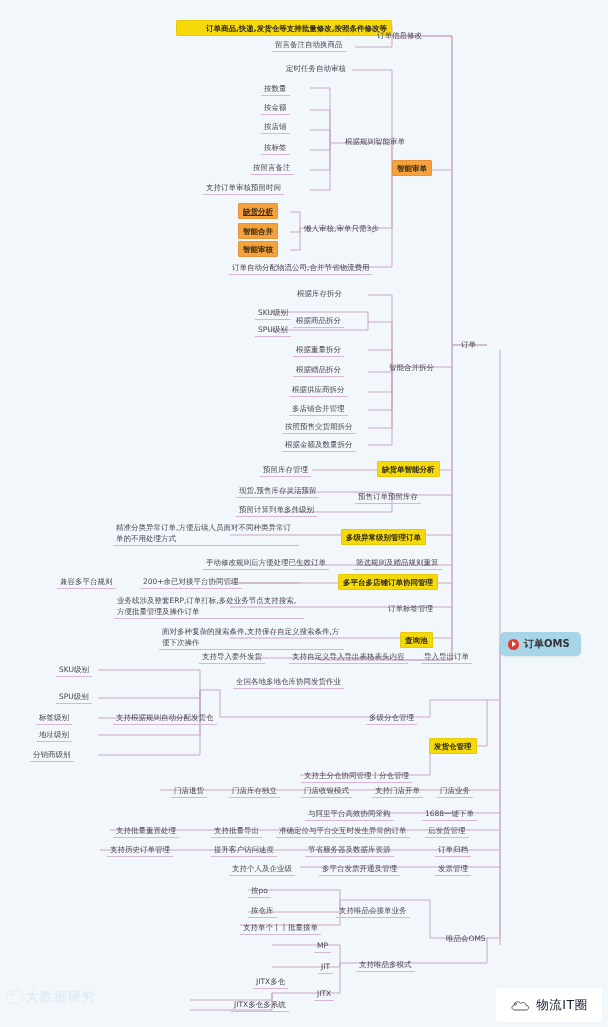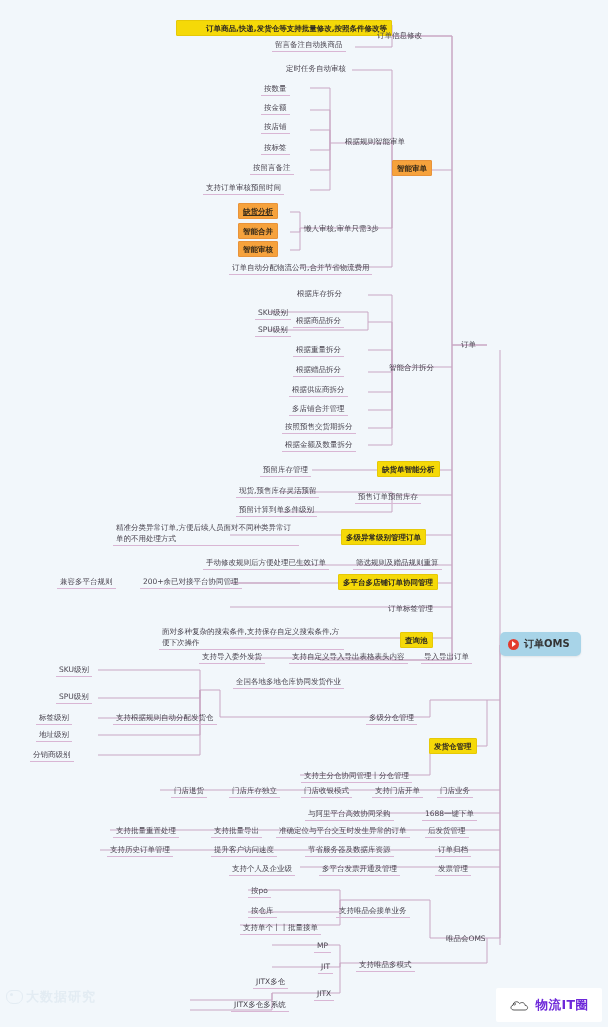--- a/index.html
+++ b/index.html
@@ -61,21 +61,21 @@
   }
   .wm-ico::before{
     content:"";position:absolute;left:3px;top:1.5px;width:3px;height:3px;
     border-radius:50%;background:#e3ecf3;
   }
   .logo-box{
     position:absolute;left:496px;top:988px;width:106px;height:34px;
     background:#fff;border-radius:2px;
     display:flex;align-items:center;justify-content:center;gap:4px;
   }
-  .logo-text{font-size:12.5px;font-weight:bold;color:#6d28d9;letter-spacing:.5px;}
+  .logo-text{font-size:12.5px;font-weight:normal;color:#0f172a;letter-spacing:.5px;}
   .logo-cloud{
     width:22px;height:13px;position:relative;display:inline-block;
   }
   .logo-cloud svg{position:absolute;left:0;top:0;}
 </style>
 </head>
 <body>
 
 <div id="canvas">
 
@@ -255,20 +255,21 @@
   <div class="node wrap u" style="left:113px;top:521px;width:186px;">精准分类异常订单,方便后续人员面对不同种类异常订单的不用处理方式</div>
   <div class="node hl-yellow" style="left:341px;top:529px;">多级异常级别管理订单</div>
 
   <div class="node u" style="left:203px;top:556px;">手动修改规则后方便处理已生效订单</div>
   <div class="node u" style="left:353px;top:556px;">筛选规则及赠品规则重算</div>
 
   <div class="node u" style="left:57px;top:575px;">兼容多平台规则</div>
   <div class="node u" style="left:140px;top:575px;">200+余已对接平台协同管理</div>
   <div class="node hl-yellow" style="left:338px;top:574px;">多平台多店铺订单协同管理</div>
 
+  <div class="node wrap u" style="left:114px;top:594px;width:190px;">业务线涉及整套ERP,订单打标,多处业务节点支持搜索,方便批量管理及操作订单</div>
   <div class="node" style="left:385px;top:602px;">订单标签管理</div>
 
   <div class="node wrap u" style="left:159px;top:625px;width:185px;">面对多种复杂的搜索条件,支持保存自定义搜索条件,方便下次操作</div>
   <div class="node hl-yellow" style="left:400px;top:632px;">查询池</div>
 
   <div class="node u" style="left:199px;top:650px;">支持导入委外发货</div>
   <div class="node u" style="left:289px;top:650px;">支持自定义导入导出表格表头内容</div>
   <div class="node u" style="left:421px;top:650px;">导入导出订单</div>
 
   <div class="node u" style="left:56px;top:663px;">SKU级别</div>

